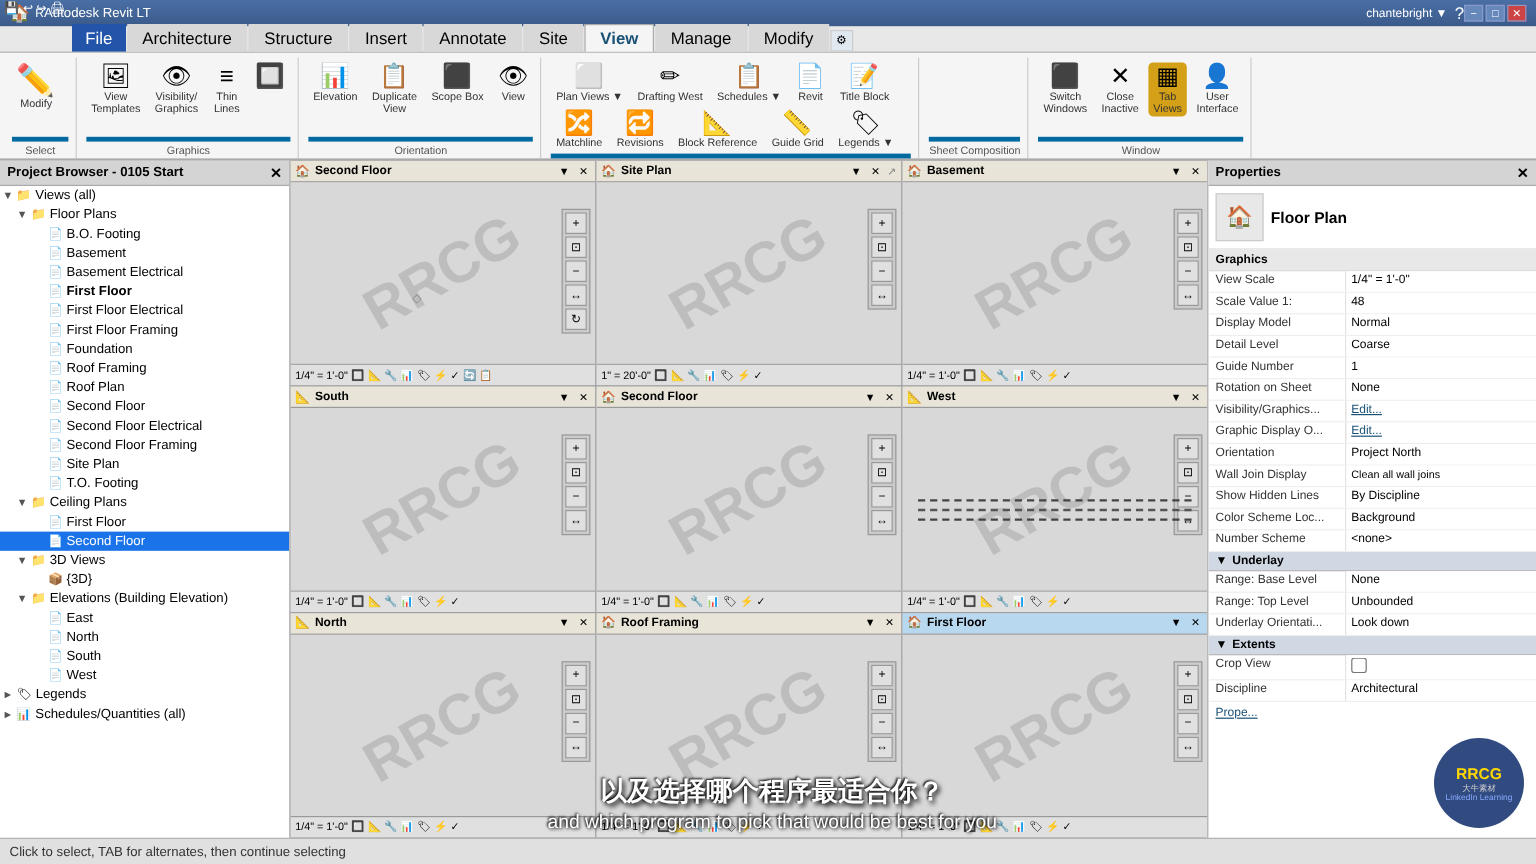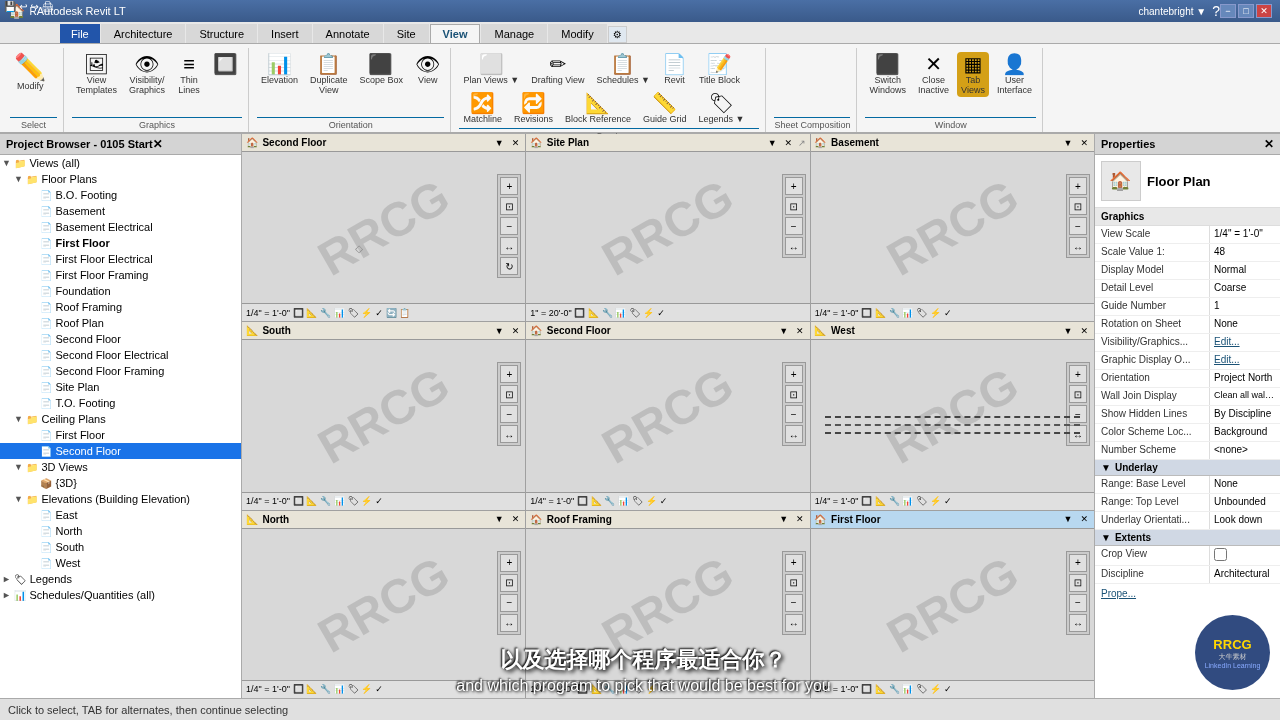--- a/index.html
+++ b/index.html
@@ -23,21 +23,21 @@
     #tabs-bar {
       height: 22px;
       background: #e8e8e8;
       display: flex;
       align-items: flex-end;
       padding-left: 60px;
       border-bottom: 1px solid #aaa;
     }
     .ribbon-tab {
       padding: 3px 12px;
-      font-size: 11px;
+      font-size: 14px;
       cursor: pointer;
       border: 1px solid transparent;
       border-bottom: none;
       margin-right: 1px;
       background: #d8d8d8;
     }
     .ribbon-tab.active {
       background: #f5f5f5;
       border-color: #aaa;
       font-weight: bold;
@@ -67,21 +67,21 @@
       gap: 4px;
       align-items: flex-start;
       flex: 1;
       padding-top: 4px;
     }
     .ribbon-group-label {
       font-size: 9px;
       text-align: center;
       color: #555;
       padding-bottom: 2px;
-      border-top: 1px solid #0369a1;
+      border-top: 4px solid #0369a1;
       margin-top: 2px;
       padding-top: 2px;
     }
     .ribbon-btn {
       display: flex;
       flex-direction: column;
       align-items: center;
       cursor: pointer;
       padding: 2px 4px;
       min-width: 32px;
@@ -129,20 +129,21 @@
       flex-direction: column;
       overflow: hidden;
     }
     #pb-header {
       background: #d4d4d4;
       padding: 3px 6px;
       font-size: 11px;
       font-weight: bold;
       border-bottom: 1px solid #aaa;
       display: flex;
+      justify-content: space-between;
       align-items: center;
     }
     #pb-tree {
       overflow-y: auto;
       flex: 1;
       font-size: 11px;
     }
     .tree-item {
       padding: 1px 0;
       cursor: pointer;
@@ -237,21 +238,21 @@
       display: flex;
       align-items: center;
       padding: 0 4px;
       font-size: 9px;
       gap: 3px;
     }
     .view-footer .scale { font-size: 9px; }
 
     
     #properties {
-      width: 186px;
+      width: 274px;
       background: white;
       border-left: 1px solid #aaa;
       display: flex;
       flex-direction: column;
       overflow: hidden;
     }
     #prop-header {
       background: #d4d4d4;
       padding: 3px 6px;
       font-size: 11px;
@@ -497,21 +498,21 @@
   </div>
 
   <div class="ribbon-group">
     <div class="ribbon-group-content" style="flex-wrap:wrap;max-width:300px;">
       <div class="ribbon-btn">
         <span class="icon small-icon">⬜</span>
         <span class="label">Plan Views ▼</span>
       </div>
       <div class="ribbon-btn">
         <span class="icon small-icon">✏</span>
-        <span class="label">Drafting View</span>
+        <span class="label">Drafting West</span>
       </div>
       <div class="ribbon-btn">
         <span class="icon small-icon">📋</span>
         <span class="label">Schedules ▼</span>
       </div>
       <div class="ribbon-btn">
         <span class="icon small-icon">📄</span>
         <span class="label">Revit</span>
       </div>
       <div class="ribbon-btn">

